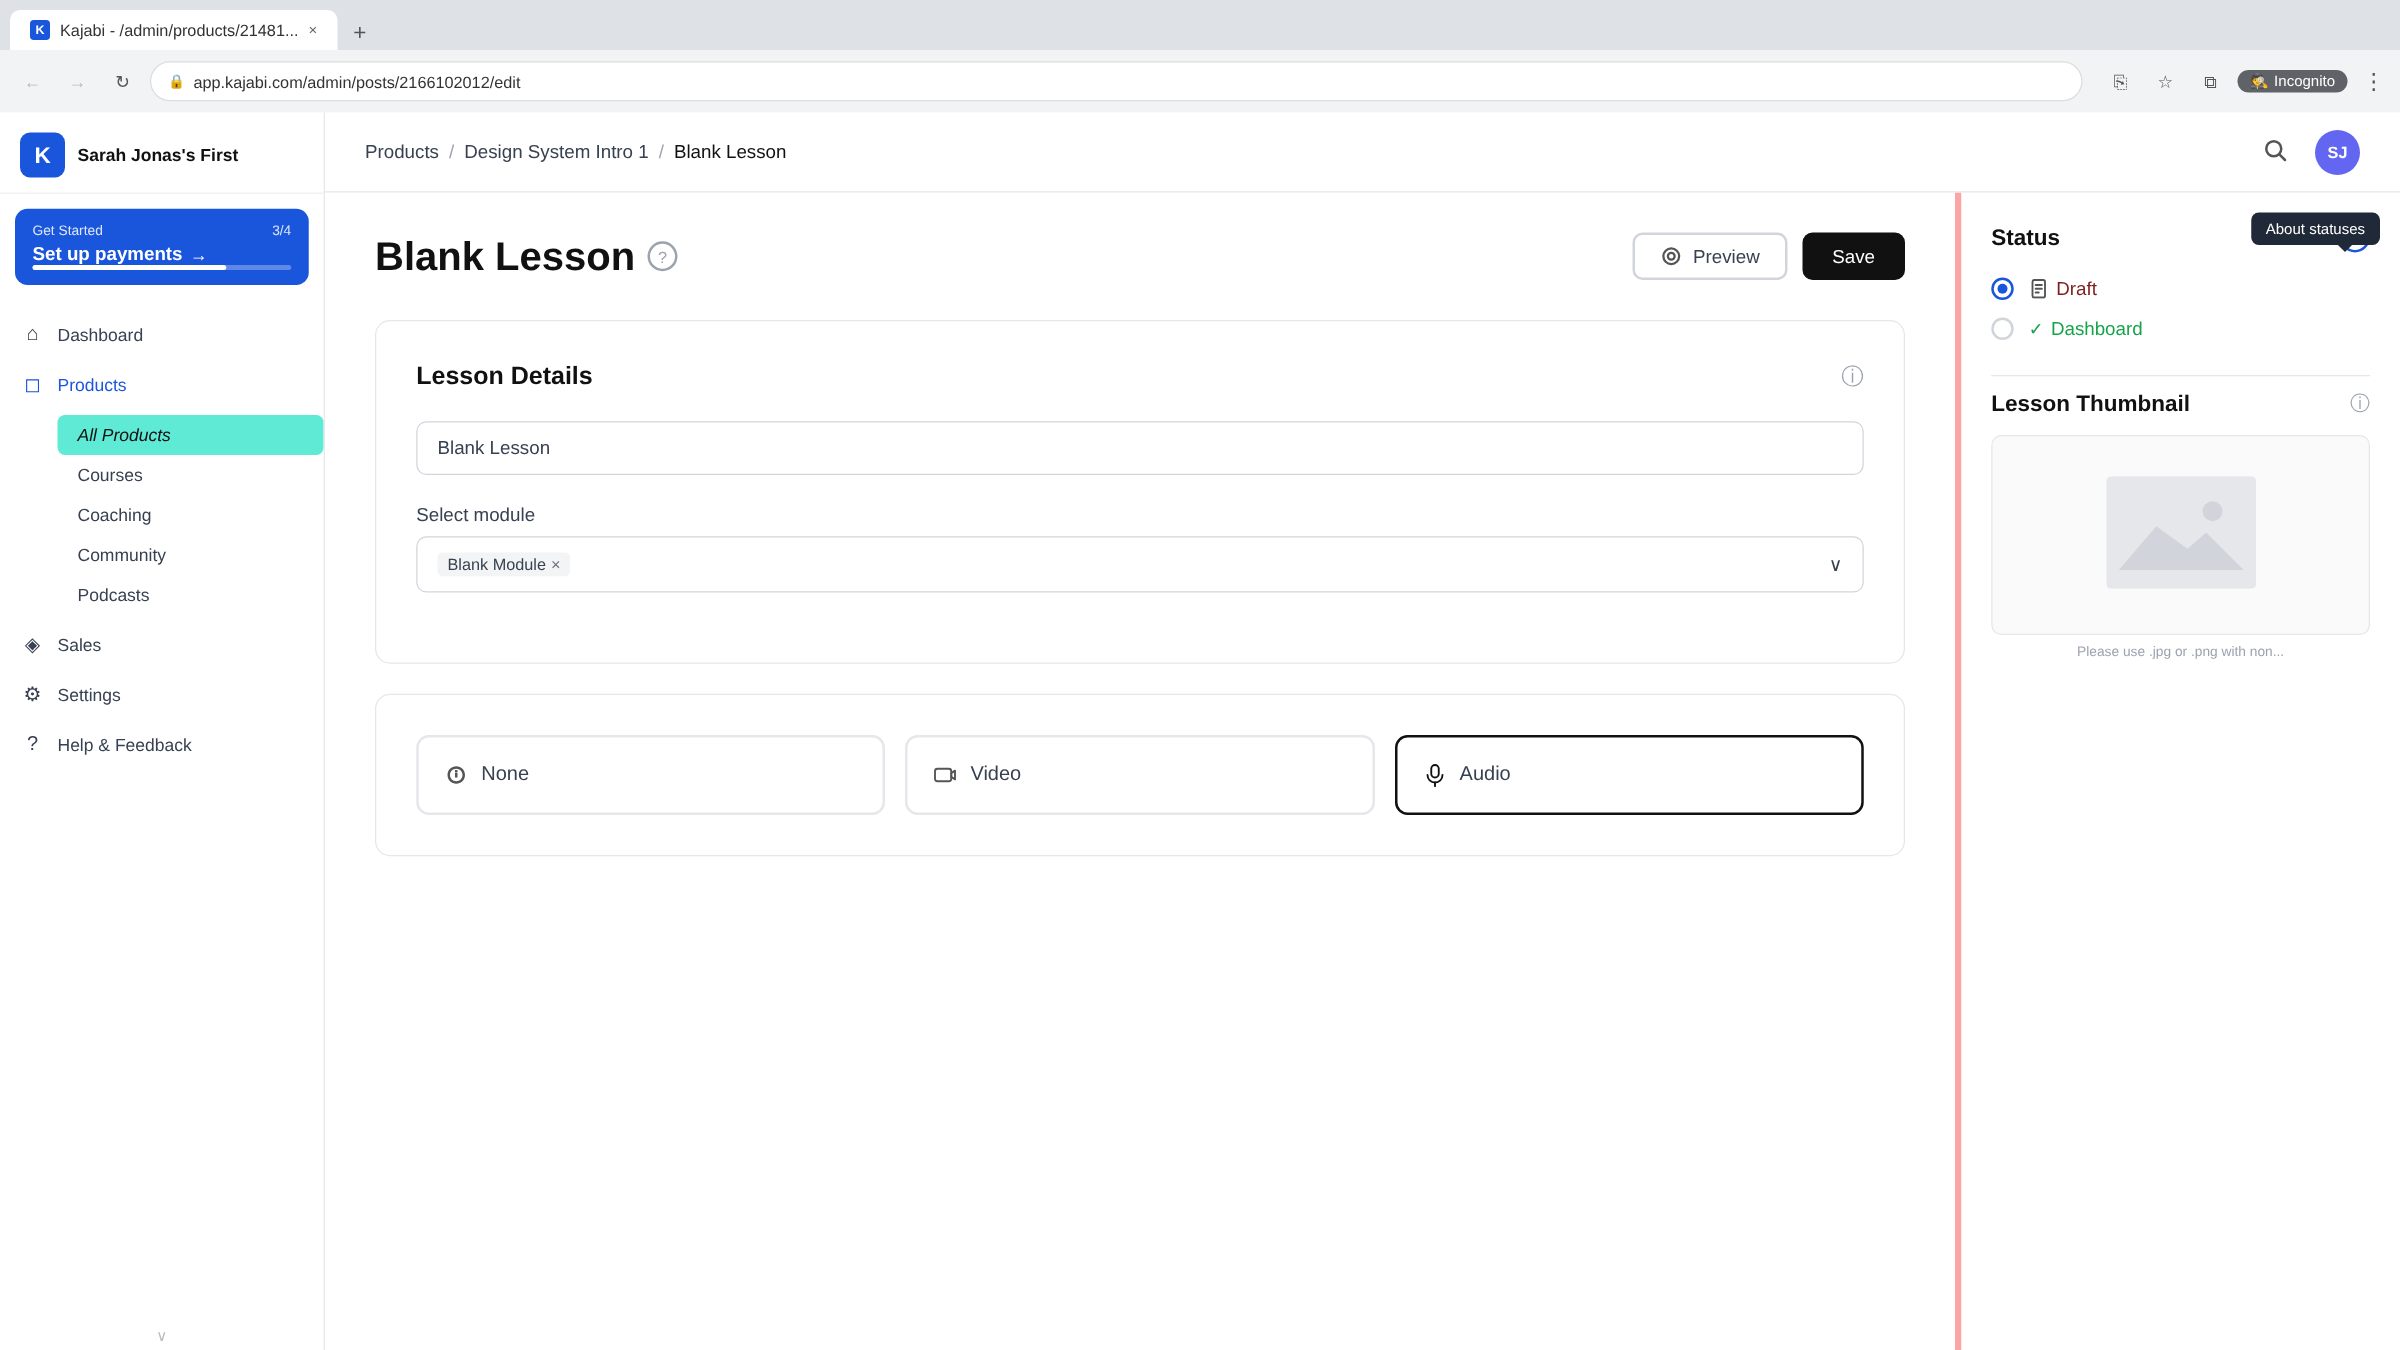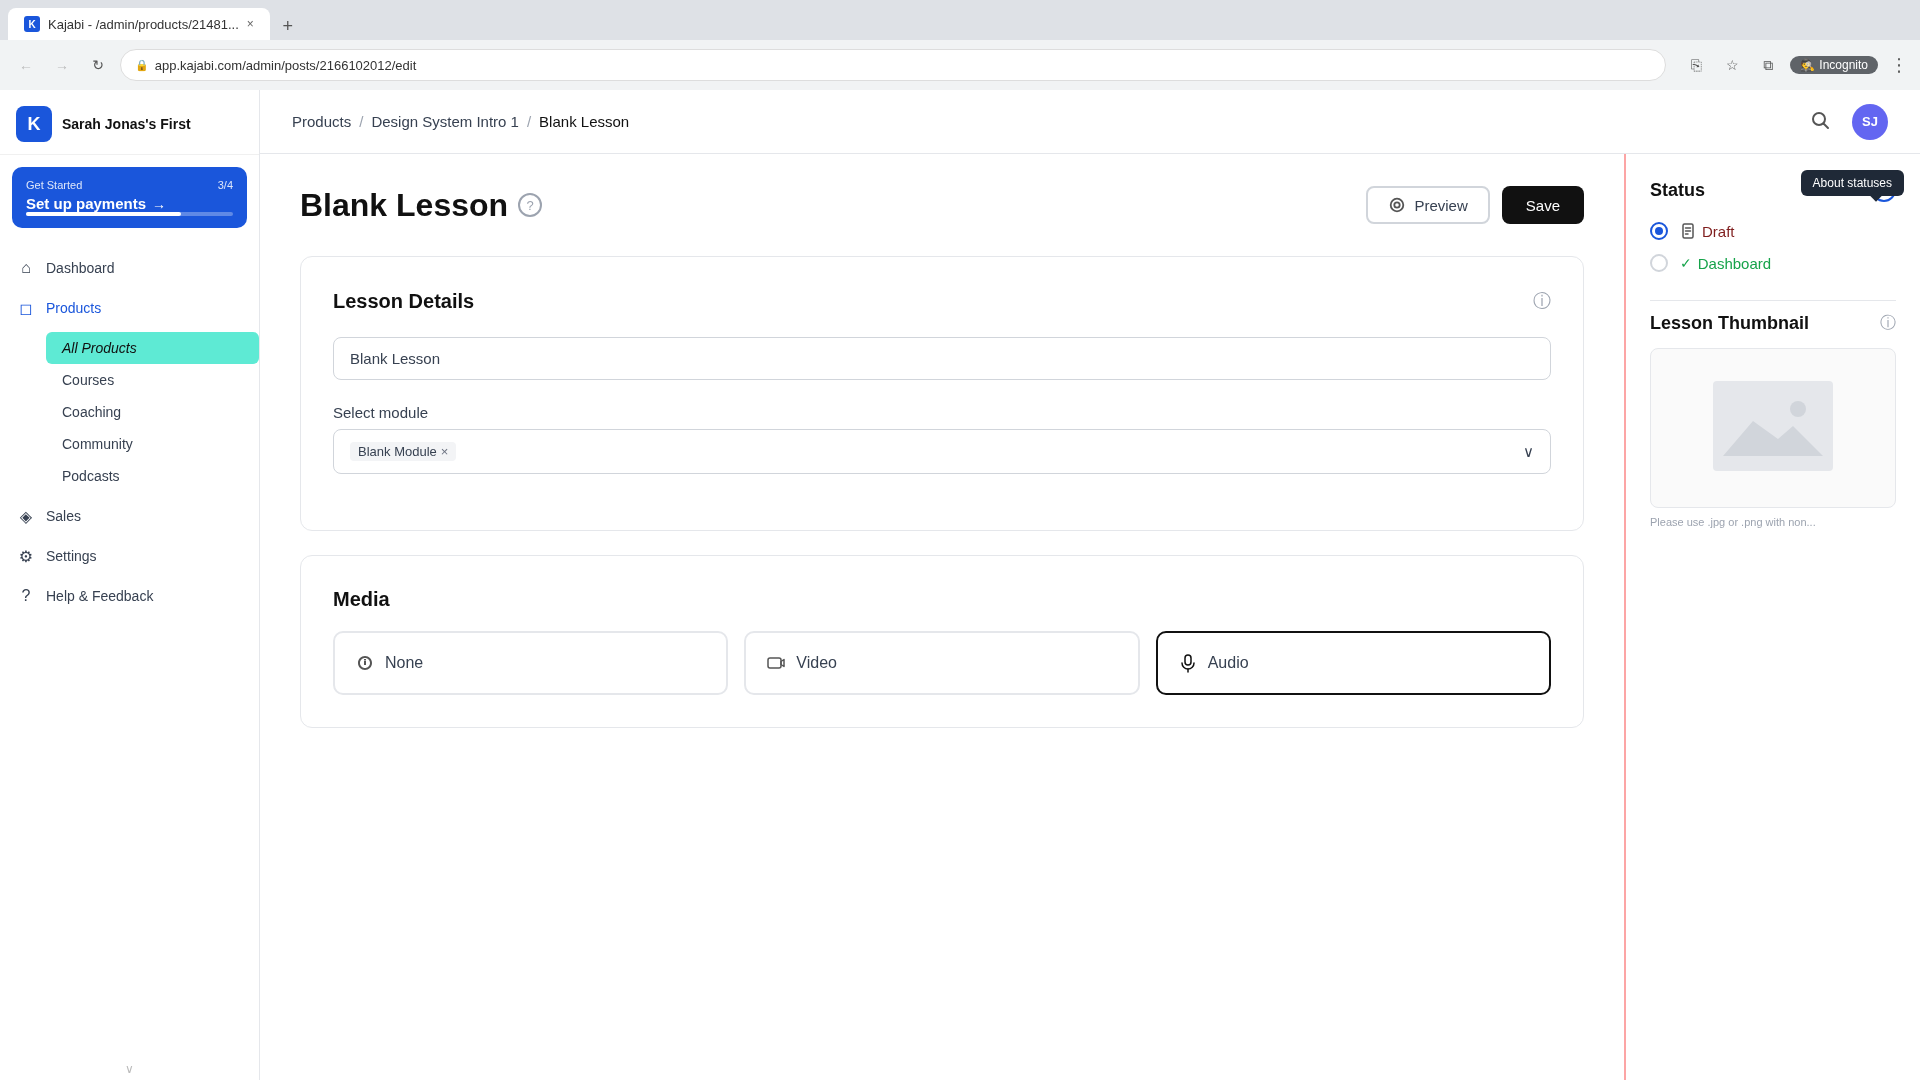--- a/index.html
+++ b/index.html
@@ -60,21 +60,21 @@
     .breadcrumb-item { color: #374151; cursor: pointer; }
     .breadcrumb-sep { color: #9ca3af; }
     .breadcrumb-current { color: #111; font-weight: 500; }
     .top-bar-actions { margin-left: auto; display: flex; gap: 16px; }
     .search-icon-btn { width: 32px; height: 32px; display: flex; align-items: center; justify-content: center; cursor: pointer; color: #555; font-size: 18px; }
     .avatar { width: 36px; height: 36px; background: #6366f1; border-radius: 50%; display: flex; align-items: center; justify-content: center; color: white; font-size: 13px; font-weight: 600; cursor: pointer; }
 
     
     .page-body { flex: 1; display: flex; overflow: hidden; }
     .editor-area { flex: 1; padding: 32px 40px; overflow-y: auto; }
-    .right-panel { width: 296px; border-left: 2px solid #fca5a5; padding: 24px; overflow-y: auto; flex-shrink: 0; }
+    .right-panel { width: 356px; border-left: 5px solid #fca5a5; padding: 24px; overflow-y: auto; flex-shrink: 0; text-align: center; }
 
     
     .page-title-row { display: flex; align-items: center; gap: 10px; margin-bottom: 32px; }
     .page-title { font-size: 32px; font-weight: 700; color: #111; }
     .title-help-icon { width: 24px; height: 24px; border: 2px solid #9ca3af; border-radius: 50%; display: flex; align-items: center; justify-content: center; color: #9ca3af; font-size: 13px; cursor: pointer; }
     .page-title-actions { margin-left: auto; display: flex; gap: 12px; }
     .preview-btn { border: 2px solid #d1d5db; background: #fff; color: #374151; padding: 8px 20px; border-radius: 8px; font-size: 15px; font-weight: 500; cursor: pointer; display: flex; align-items: center; gap: 8px; }
     .save-btn { background: #111; color: #fff; border: none; padding: 10px 24px; border-radius: 8px; font-size: 15px; font-weight: 500; cursor: pointer; }
 
     
@@ -282,21 +282,20 @@
               <div class="select-tag">
                 <span>Blank Module</span>
                 <span class="select-tag-x">×</span>
               </div>
               <span>∨</span>
             </div>
           </div>
         </div>
 
         <div class="card">
-          <div class="section-title">Media</div>
           <div class="media-options">
             <div class="media-option">
               <svg width="20" height="20" viewBox="0 0 20 20" fill="none">
                 <path d="M10 3C6.13 3 3 6.13 3 10s3.13 7 7 7 7-3.13 7-7-3.13-7-7-7zm0 12c-2.76 0-5-2.24-5-5s2.24-5 5-5 5 2.24 5 5-2.24 5-5 5zm-1-7h2v4h-2zm0-2h2v1.5h-2z" fill="#555"></path>
               </svg>
               <span>None</span>
             </div>
             <div class="media-option">
               <svg width="20" height="20" viewBox="0 0 20 20" fill="none">
                 <rect x="2" y="5" width="13" height="10" rx="2" stroke="#555" stroke-width="1.5"></rect>

